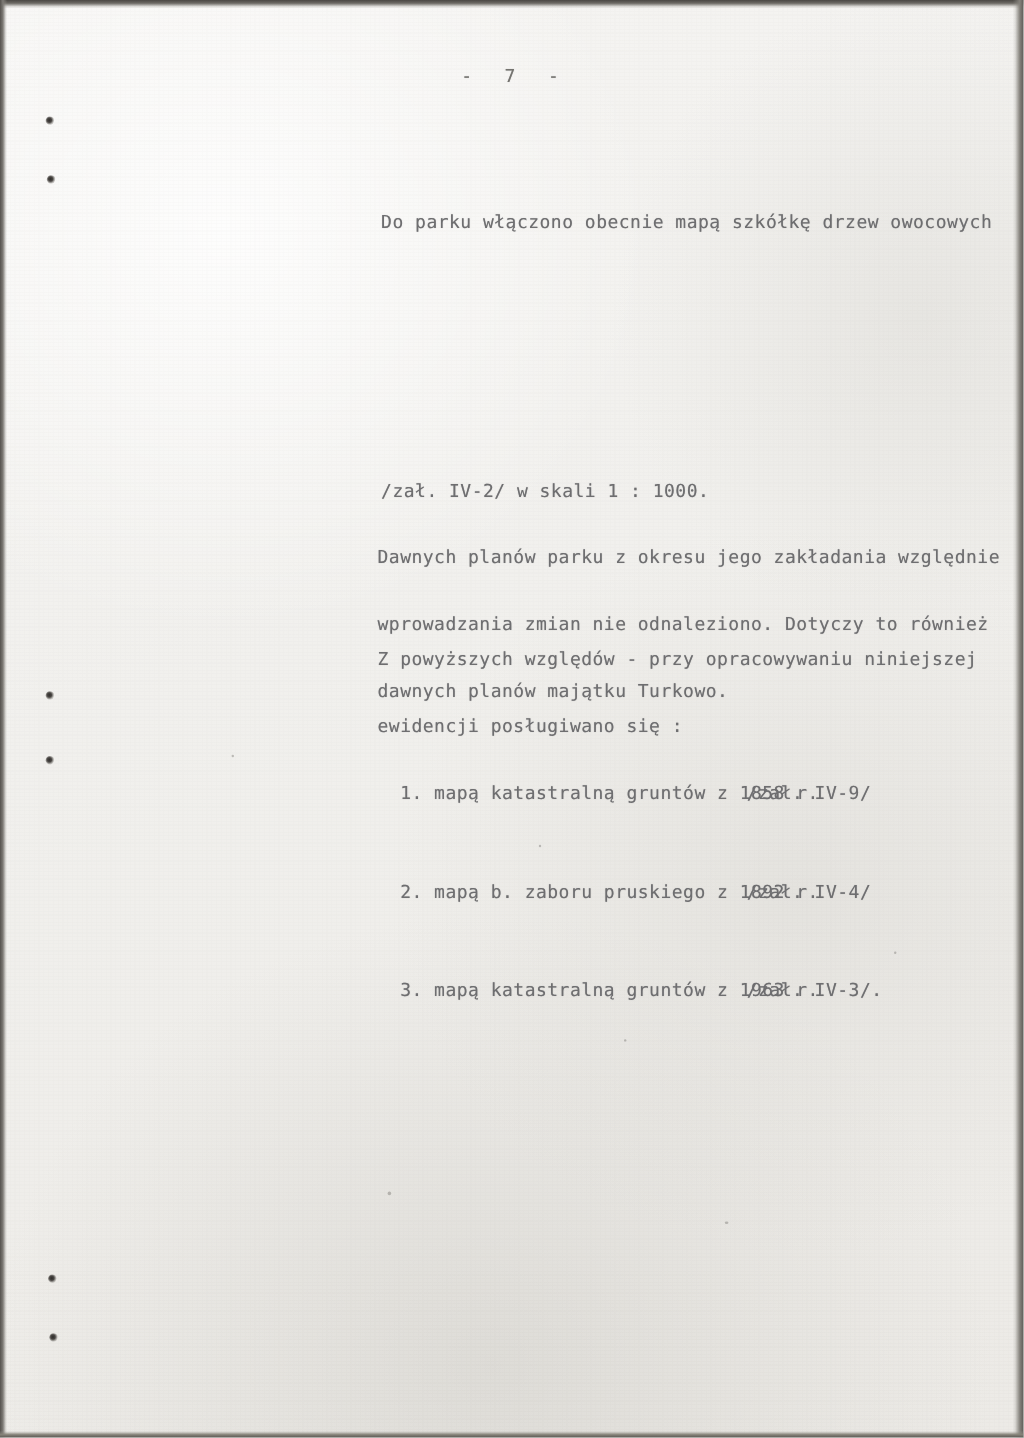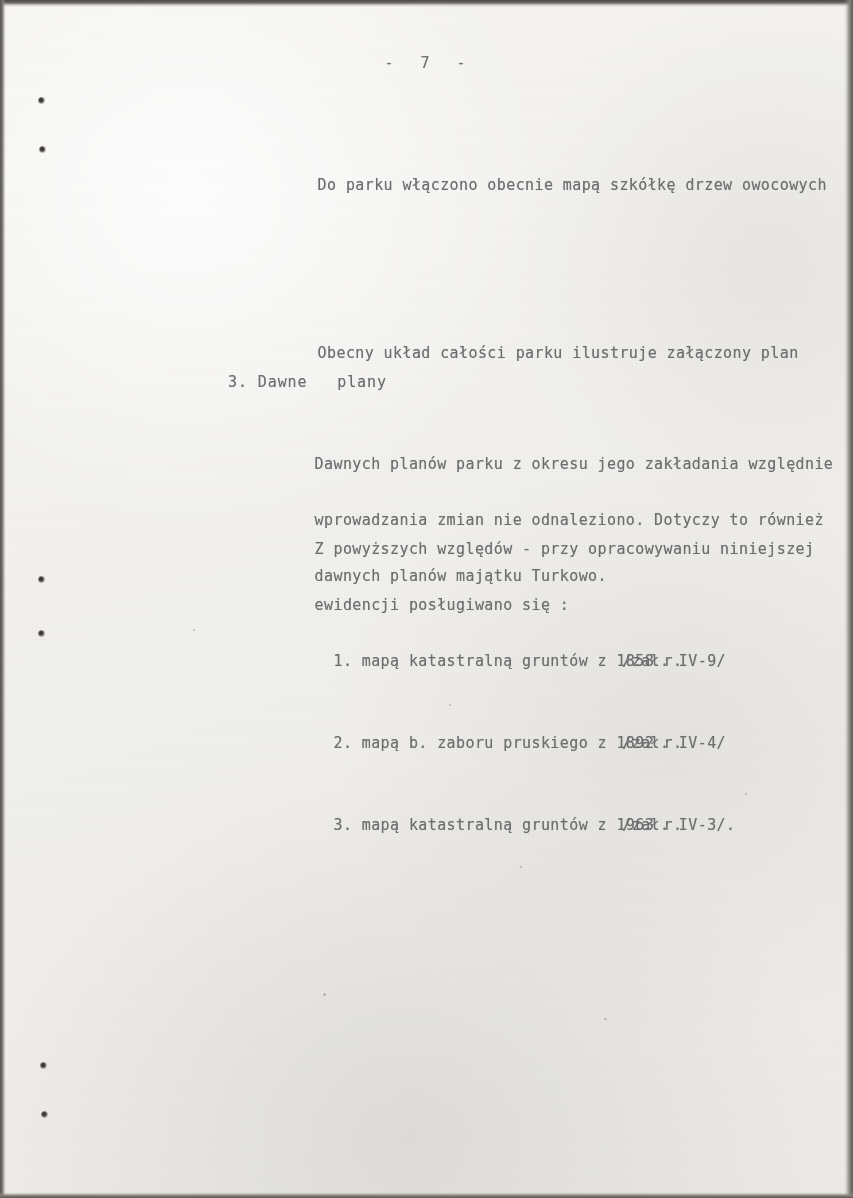--- a/index.html
+++ b/index.html
@@ -150,24 +150,24 @@
   <div class="speck" style="left:449px; top:704px;  width:2px; height:2px;"></div>
 
   <div class="text-layer softfocus">
 
     <div class="page-number">-  7  -</div>
 
     <div class="block para-intro">
       <span>Do parku włączono obecnie mapą szkółkę drzew owocowych</span><br>
       <br>
       <br>
-      <span>Obecny układ całości parku ilustruje załączony plan</span><br>
+      <br>
+      <span>/zał. IV-2/ w skali 1 : 1000.</span>
     </div>
 
-    <div class="block heading">3. Dawne   plany</div>
 
     <div class="block para-two">
       <span>Dawnych planów parku z okresu jego zakładania względnie</span><br>
       <span>wprowadzania zmian nie odnaleziono. Dotyczy to również</span><br>
       <span>dawnych planów majątku Turkowo.</span>
     </div>
 
     <div class="block para-three">
       <span>Z powyższych względów - przy opracowywaniu niniejszej</span><br>
       <span>ewidencji posługiwano się :</span>

